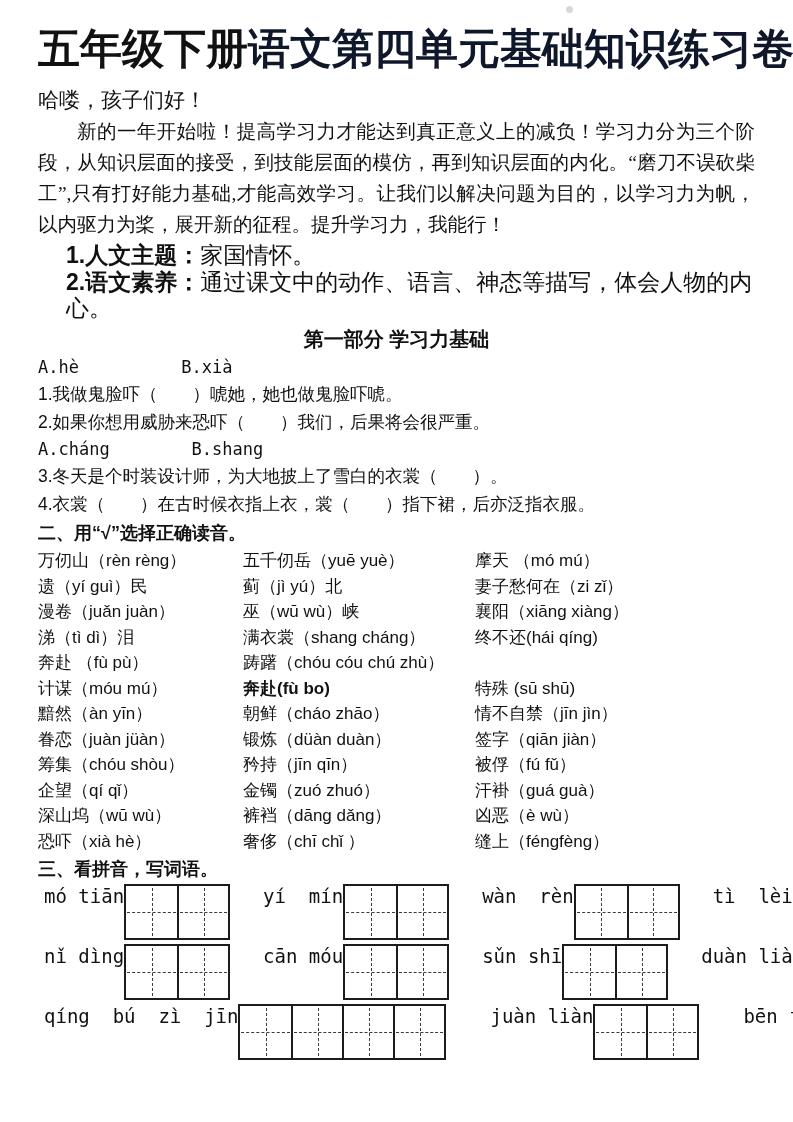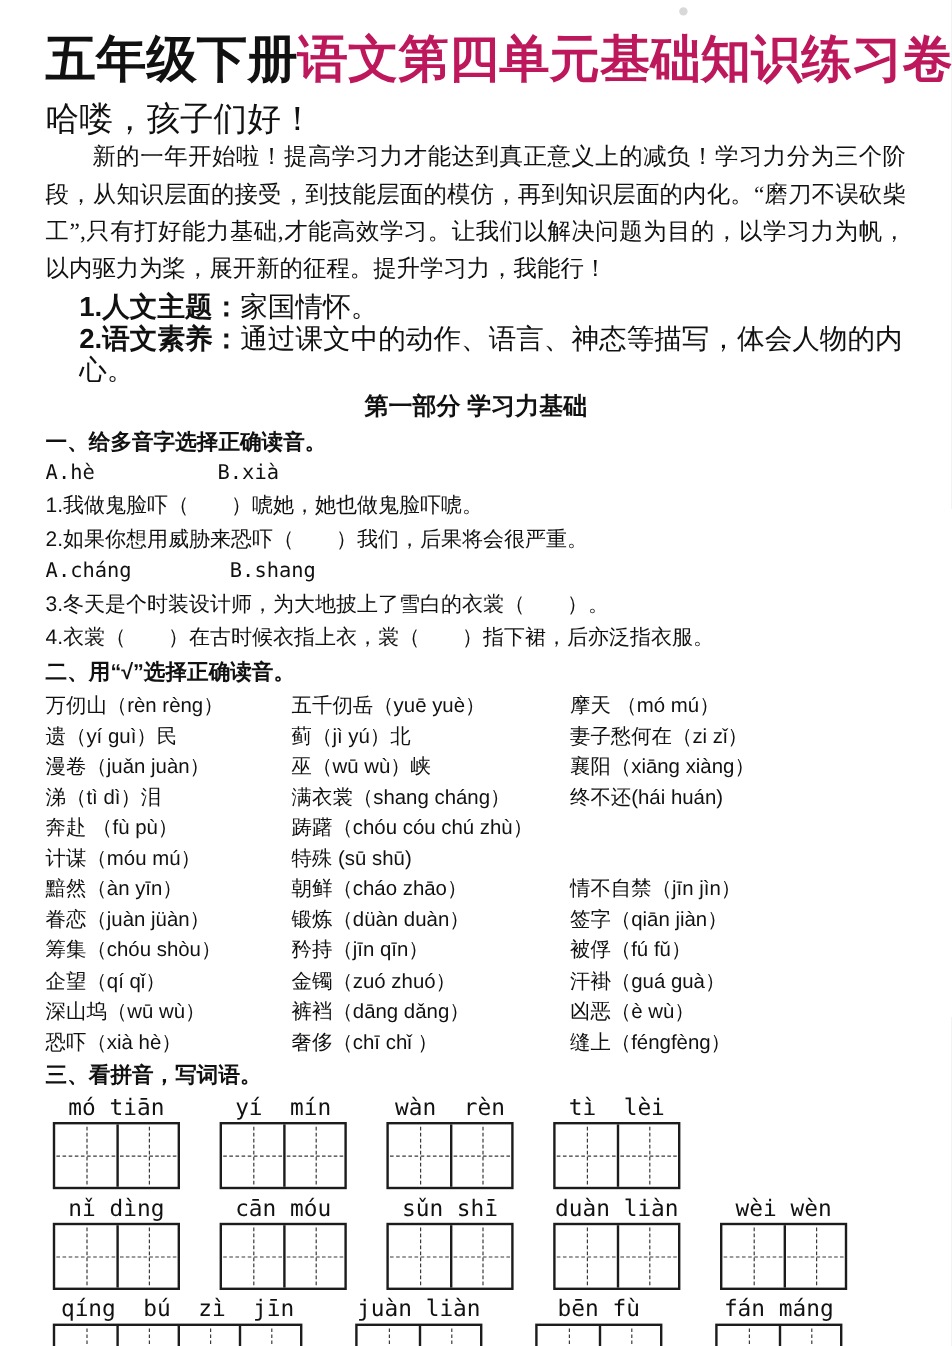--- a/index.html
+++ b/index.html
@@ -15,24 +15,24 @@
     overflow:hidden;
   }
   h1.title{
     margin:6px 0 10px 0;
     font-size:42px;
     line-height:54px;
     font-weight:bold;
     letter-spacing:0px;
     white-space:nowrap;
   }
-  h1.title .red{color:#be185d;}
+  h1.title .red{color:#0f172a;}
   .greeting{
     margin:4px 0 2px 0;
-    font-size:28px;
+    font-size:21px;
     line-height:28px;
     font-family:"Liberation Serif", serif;
   }
   .intro-para{
     margin:0 0 2px 0;
     font-size:19.5px;
     line-height:31px;
     text-indent:2em;
     text-align:justify;
     font-family:"Liberation Serif", serif;
@@ -89,21 +89,21 @@
   }
   .word-item{white-space:nowrap;}
   .word-item.bold{font-weight:bold;}
   
   .pinyin-rows{margin-top:2px;}
   .pinyin-row{
     display:flex;
     align-items:flex-end;
     margin:0 0 4px 6px;
   }
-  .pinyin-unit{display:flex;flex-direction:column;}
+  .pinyin-unit{display:flex;flex-direction:row;}
   .pinyin-unit{margin-right:33px;}
   .pinyin-row.r3 .pinyin-unit{margin-right:44px;}
   .pinyin-unit:last-child{margin-right:0;}
   .pinyin-label{
     text-align:center;
     font-family:"DejaVu Sans Mono", monospace;
     font-size:19px;
     line-height:24px;
     white-space:pre;
   }
@@ -145,21 +145,20 @@
 
   <p class="intro-para">新的一年开始啦！提高学习力才能达到真正意义上的减负！学习力分为三个阶段，从知识层面的接受，到技能层面的模仿，再到知识层面的内化。“磨刀不误砍柴工”,只有打好能力基础,才能高效学习。让我们以解决问题为目的，以学习力为帆，以内驱力为桨，展开新的征程。提升学习力，我能行！</p>
 
   <p class="theme-line"><span class="b">1.人文主题：</span><span>家国情怀。</span></p>
 
 
   <p class="theme-line"><span class="b">2.语文素养：</span><span>通过课文中的动作、语言、神态等描写，体会人物的内心。</span></p>
 
   <h2 class="part-heading">第一部分 学习力基础</h2>
 
-  <h3 class="sec-title">一、给多音字选择正确读音。</h3>
   <p class="opts">A.hè          B.xià</p>
   <p class="q">1.我做鬼脸吓（　　）唬她，她也做鬼脸吓唬。</p>
   <p class="q">2.如果你想用威胁来恐吓（　　）我们，后果将会很严重。</p>
   <p class="opts">A.cháng        B.shang</p>
   <p class="q">3.冬天是个时装设计师，为大地披上了雪白的衣裳（　　）。</p>
   <p class="q">4.衣裳（　　）在古时候衣指上衣，裳（　　）指下裙，后亦泛指衣服。</p>
 
   <h3 class="sec-title">二、用“√”选择正确读音。</h3>
   <div class="word-list" id="word-list">
       <div class="word-row">
@@ -173,28 +172,29 @@
         <span class="word-item">妻子愁何在（zi zǐ）</span>
       </div>
       <div class="word-row">
         <span class="word-item">漫卷（juǎn juàn）</span>
         <span class="word-item">巫（wū wù）峡</span>
         <span class="word-item">襄阳（xiāng xiàng）</span>
       </div>
       <div class="word-row">
         <span class="word-item">涕（tì dì）泪</span>
         <span class="word-item">满衣裳（shang cháng）</span>
-        <span class="word-item">终不还(hái huán)</span>
+        <span class="word-item">终不还(hái qíng)</span>
       </div>
       <div class="word-row">
         <span class="word-item">奔赴 （fù pù）</span>
         <span class="word-item">踌躇（chóu cóu chú zhù）</span>
       </div>
       <div class="word-row">
         <span class="word-item">计谋（móu mú）</span>
+        <span class="word-item bold">奔赴(fù bo)</span>
         <span class="word-item">特殊 (sū shū)</span>
       </div>
       <div class="word-row">
         <span class="word-item">黯然（àn yīn）</span>
         <span class="word-item">朝鲜（cháo  zhāo）</span>
         <span class="word-item">情不自禁（jīn jìn）</span>
       </div>
       <div class="word-row">
         <span class="word-item">眷恋（juàn jüàn）</span>
         <span class="word-item">锻炼（düàn duàn）</span>

